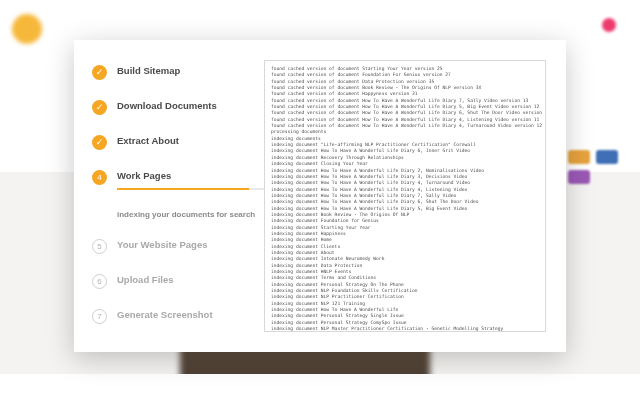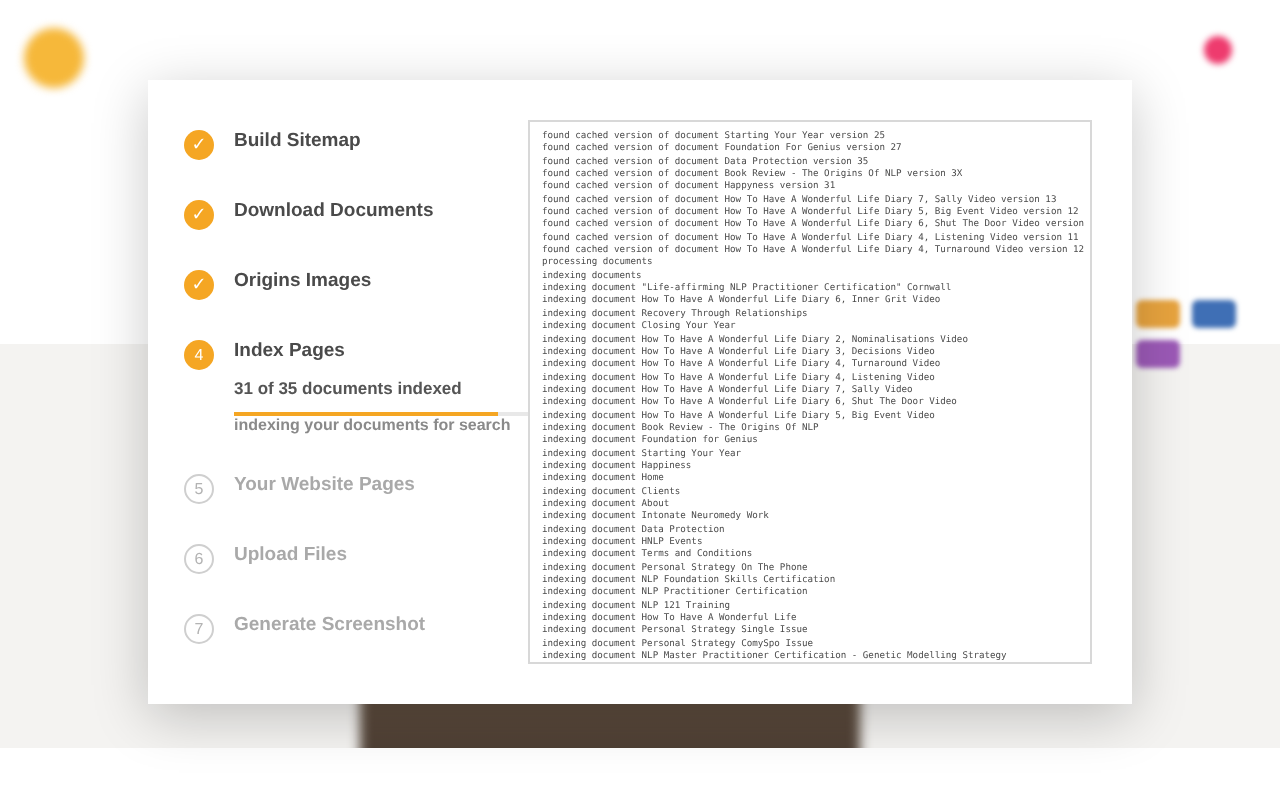--- a/index.html
+++ b/index.html
@@ -149,21 +149,21 @@
     height: 2px;
     background: #e8e8e8;
     position: relative;
   }
   .progress-fill {
     position: absolute;
     left: 0; top: 0; bottom: 0;
     background: #f5a623;
   }
   .progress-label {
-    margin-top: 0;
+    margin-top: 20px;
     font-size: 8px;
     color: #8a8a8a;
   }
 
   
   .console {
     flex: 1;
     margin: 20px 20px 20px 4px;
     border: 1px solid #d8d8d8;
     background: #ffffff;
@@ -219,31 +219,30 @@
       <div class="step-body">
         <div class="step-title">Download Documents</div>
       </div>
     </div>
 
     <div class="step">
       <div class="step-bullet done">
         <span class="check">✓</span>
       </div>
       <div class="step-body">
-        <div class="step-title">Origins Images</div>
+        <div class="step-title">Extract About</div>
       </div>
     </div>
 
     <div class="step">
       <div class="step-bullet active">
         <span>4</span>
       </div>
       <div class="step-body">
-        <div class="step-title">Index Pages</div>
-        <div class="step-sub">31 of 35 documents indexed</div>
+        <div class="step-title">Work Pages</div>
         <div class="progress-track">
           <div class="progress-fill" style="width:89%"></div>
         </div>
         <div class="progress-label">indexing your documents for search</div>
       </div>
     </div>
 
     <div class="step">
       <div class="step-bullet todo">
         <span>5</span>

